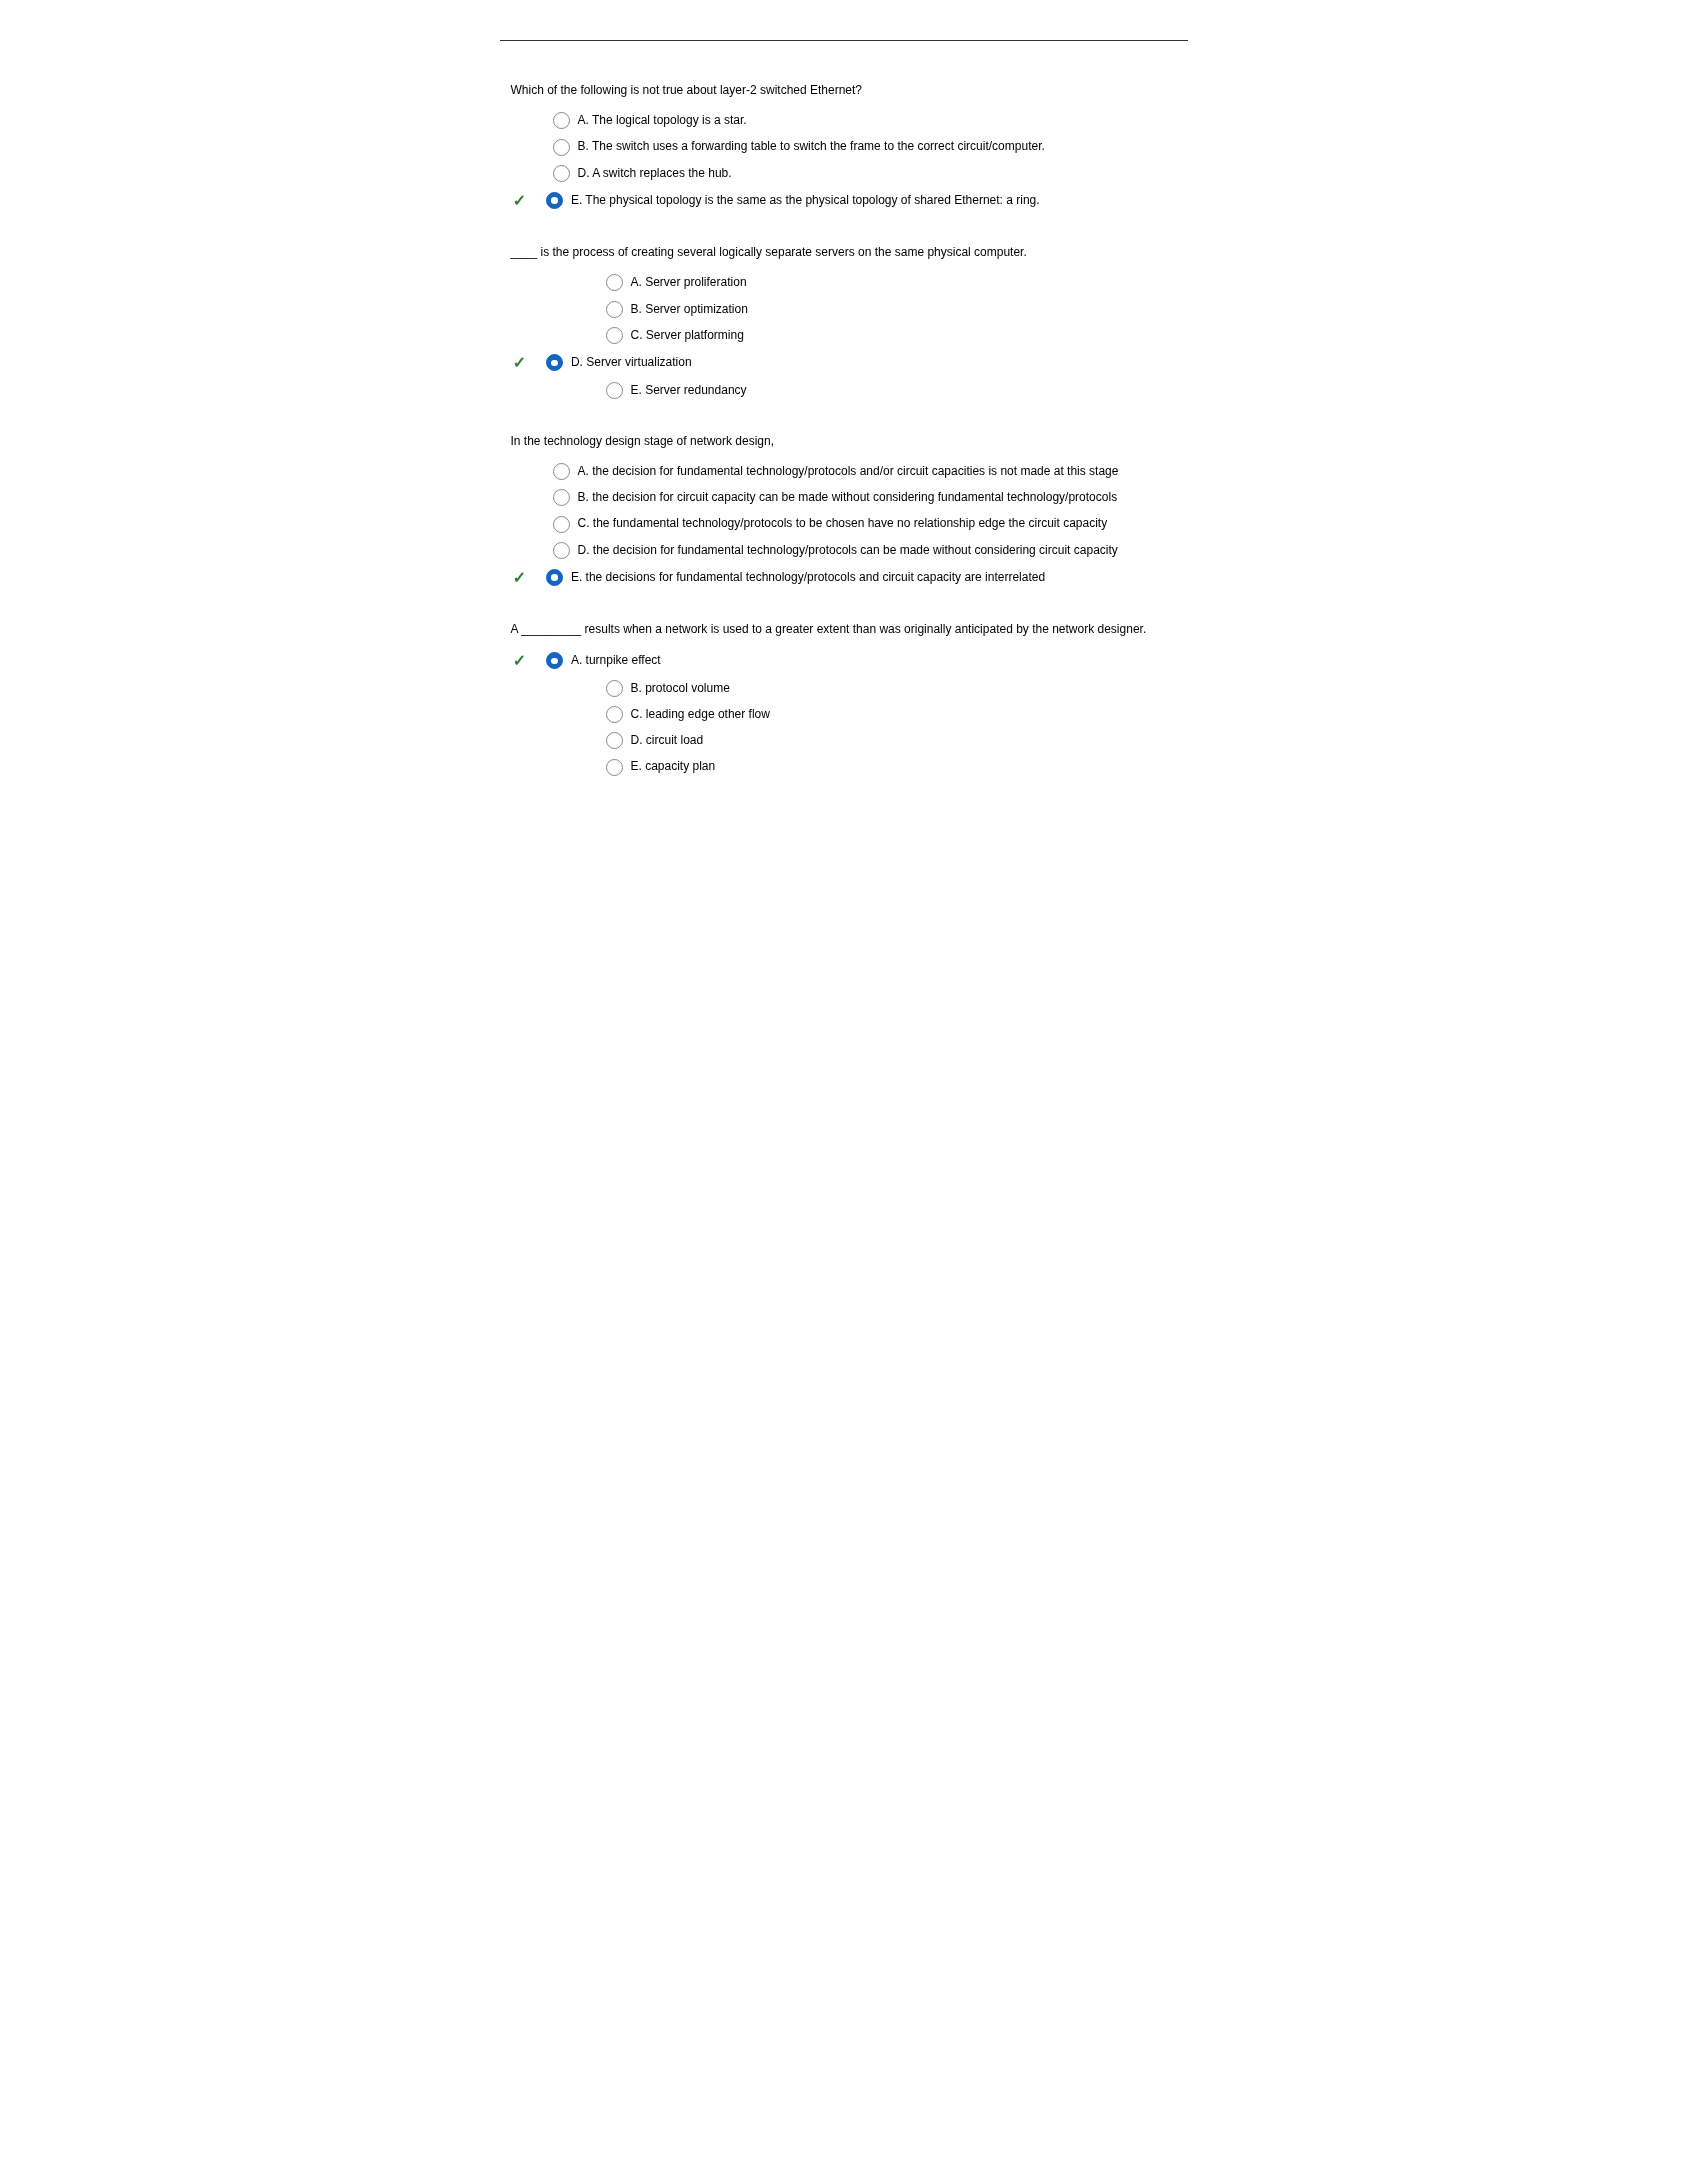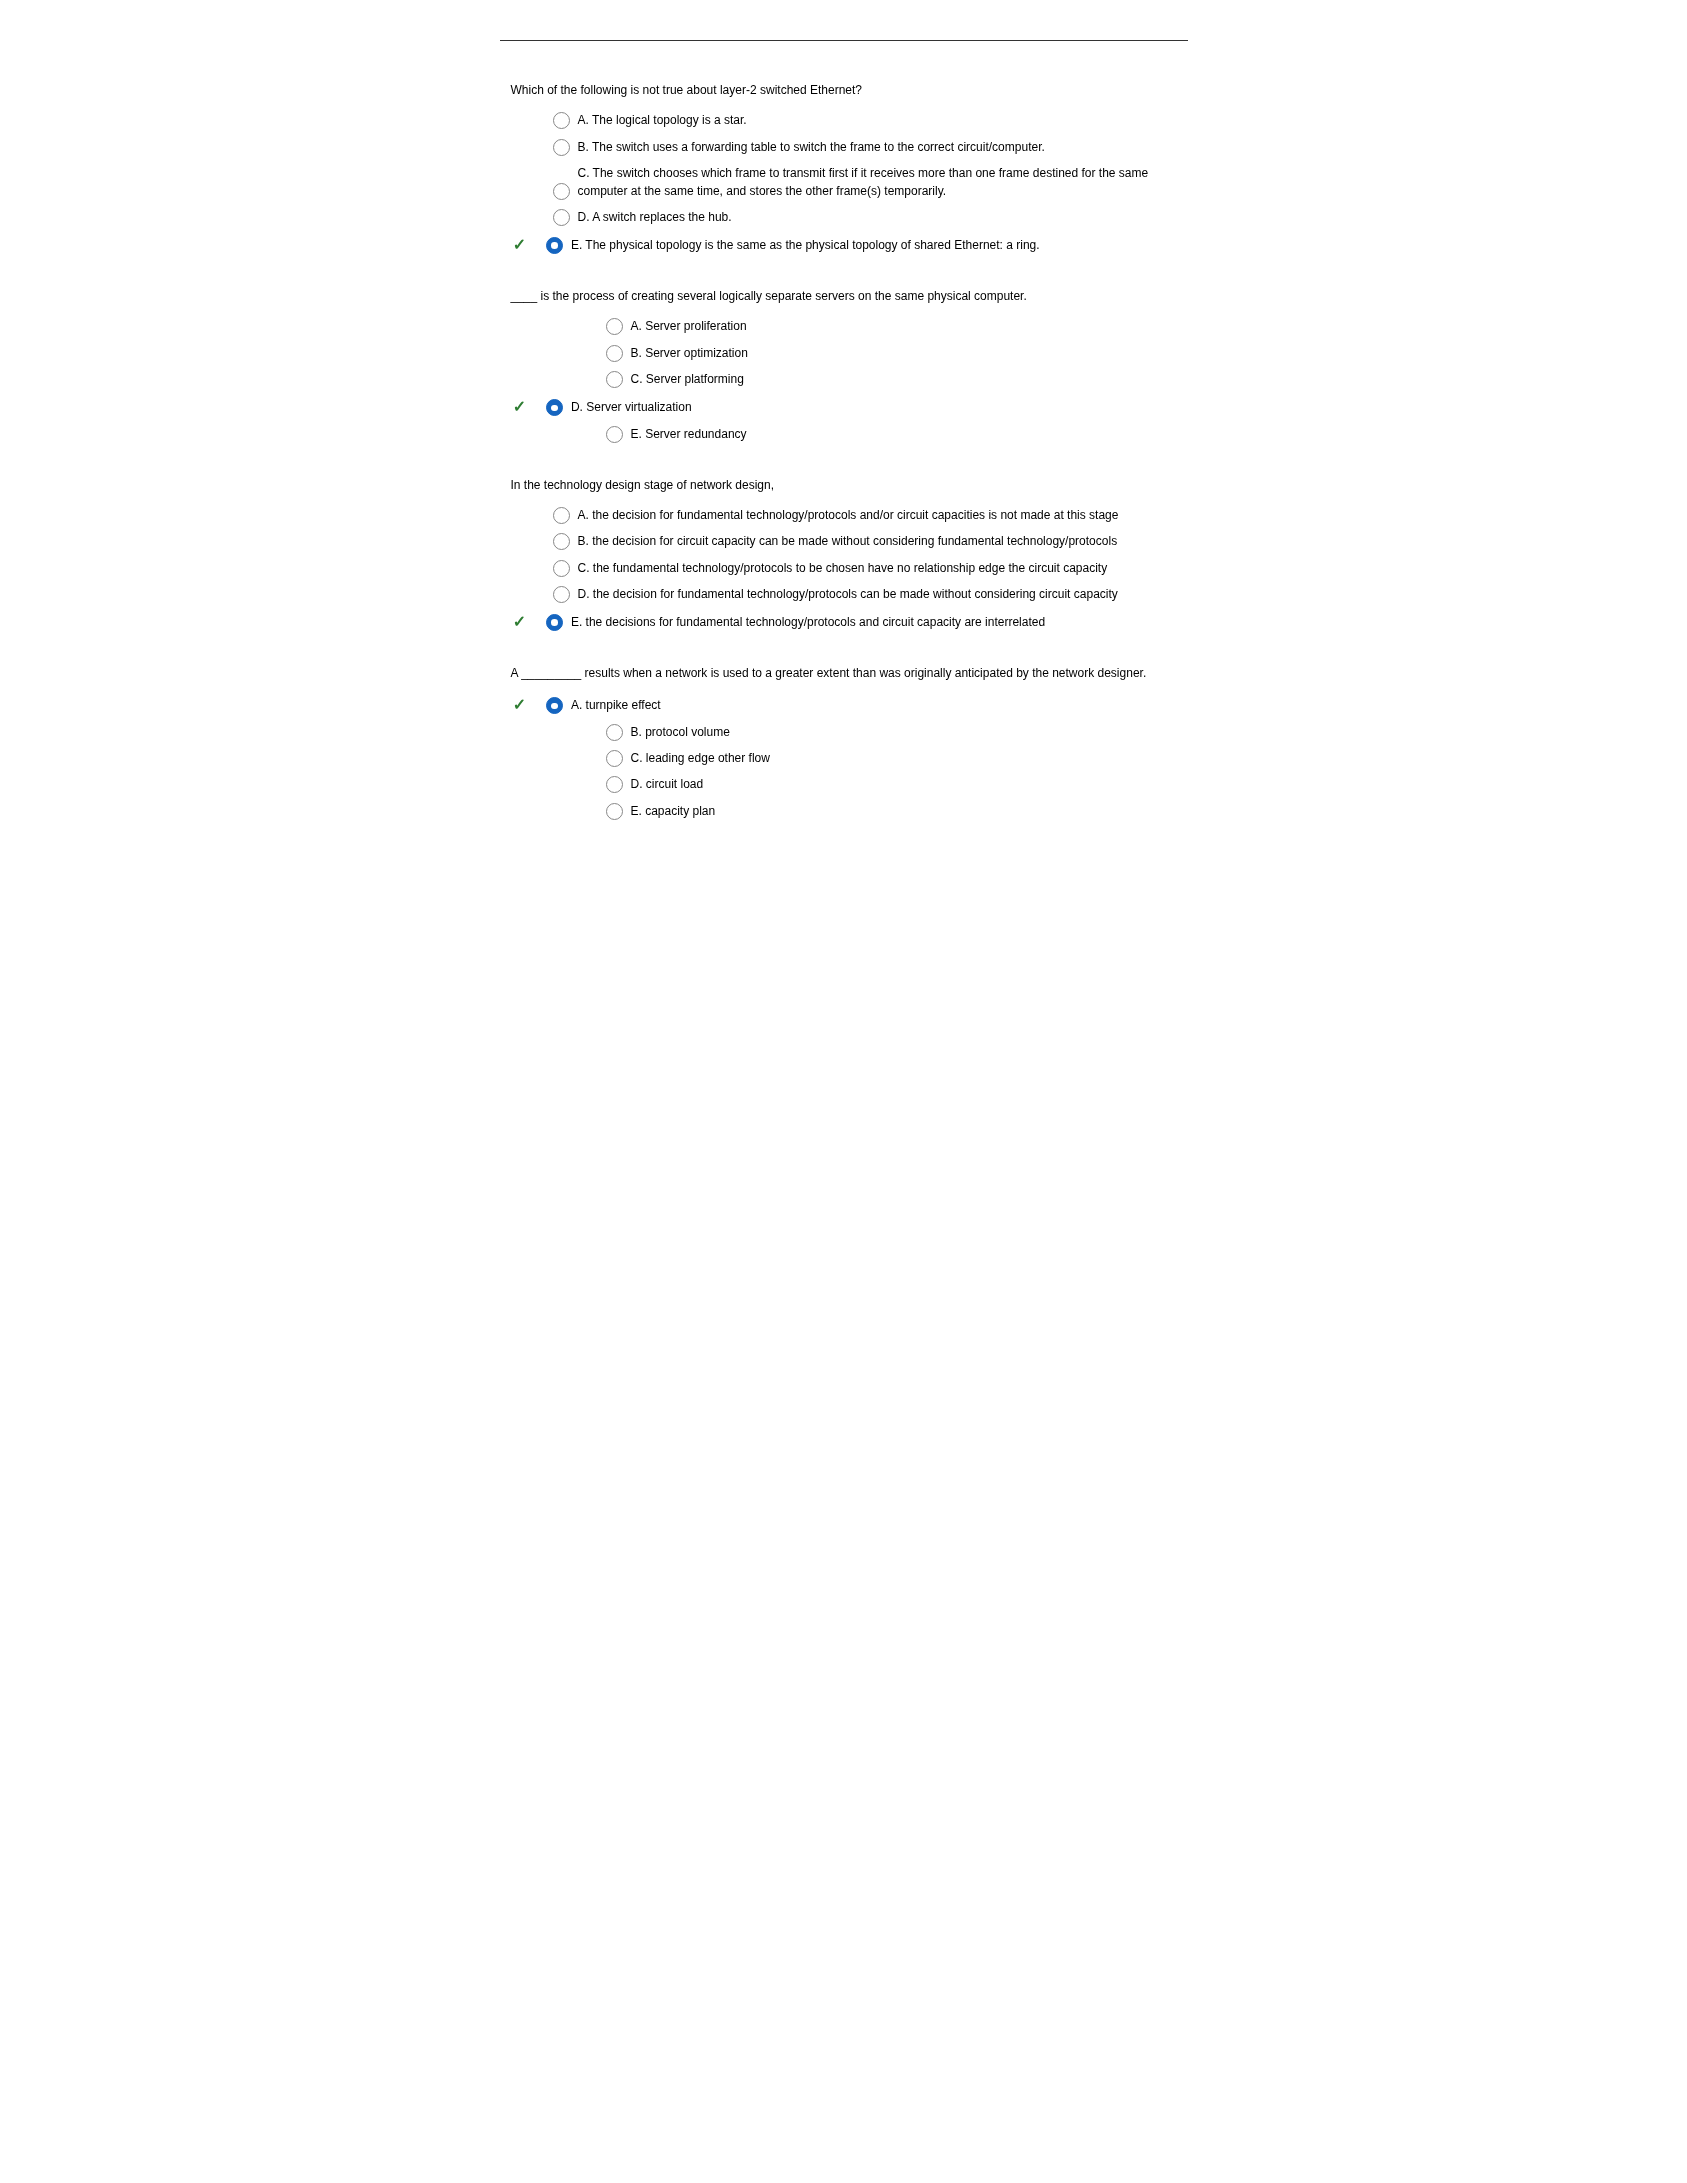--- a/index.html
+++ b/index.html
@@ -34,21 +34,21 @@
       margin-left: 11px;
     }
 
     .options-list {
       list-style: none;
       padding: 0;
     }
 
     .option-row {
       display: flex;
-      align-items: flex-end;
+      align-items: center;
       margin-bottom: 8px;
       padding-left: 53px;
       position: relative;
     }
 
     .option-row.correct-answer {
       padding-left: 13.2px;
     }
 
     .correct-mark {
@@ -107,24 +107,20 @@
         <li class="option-row">
           <span class="radio-outer"></span>
           <span class="option-text">A. The logical topology is a star.</span>
         </li>
         <li class="option-row">
           <span class="radio-outer"></span>
           <span class="option-text">B. The switch uses a forwarding table to switch the frame to the correct circuit/computer.</span>
         </li>
         <li class="option-row">
           <span class="radio-outer"></span>
-          <span class="option-text">C. The switch chooses which frame to transmit first if it receives more than one frame destined for the same computer at the same time, and stores the other frame(s) temporarily.</span>
-        </li>
-        <li class="option-row">
-          <span class="radio-outer"></span>
           <span class="option-text">D. A switch replaces the hub.</span>
         </li>
         <li class="option-row correct-answer">
           <span class="correct-mark">✓</span>
           <span style="width: 13.2px; flex-shrink: 0;"></span>
           <span class="radio-outer selected">
             <span class="radio-inner"></span>
           </span>
           <span class="option-text">E. The physical topology is the same as the physical topology of shared Ethernet: a ring.</span>
         </li>

